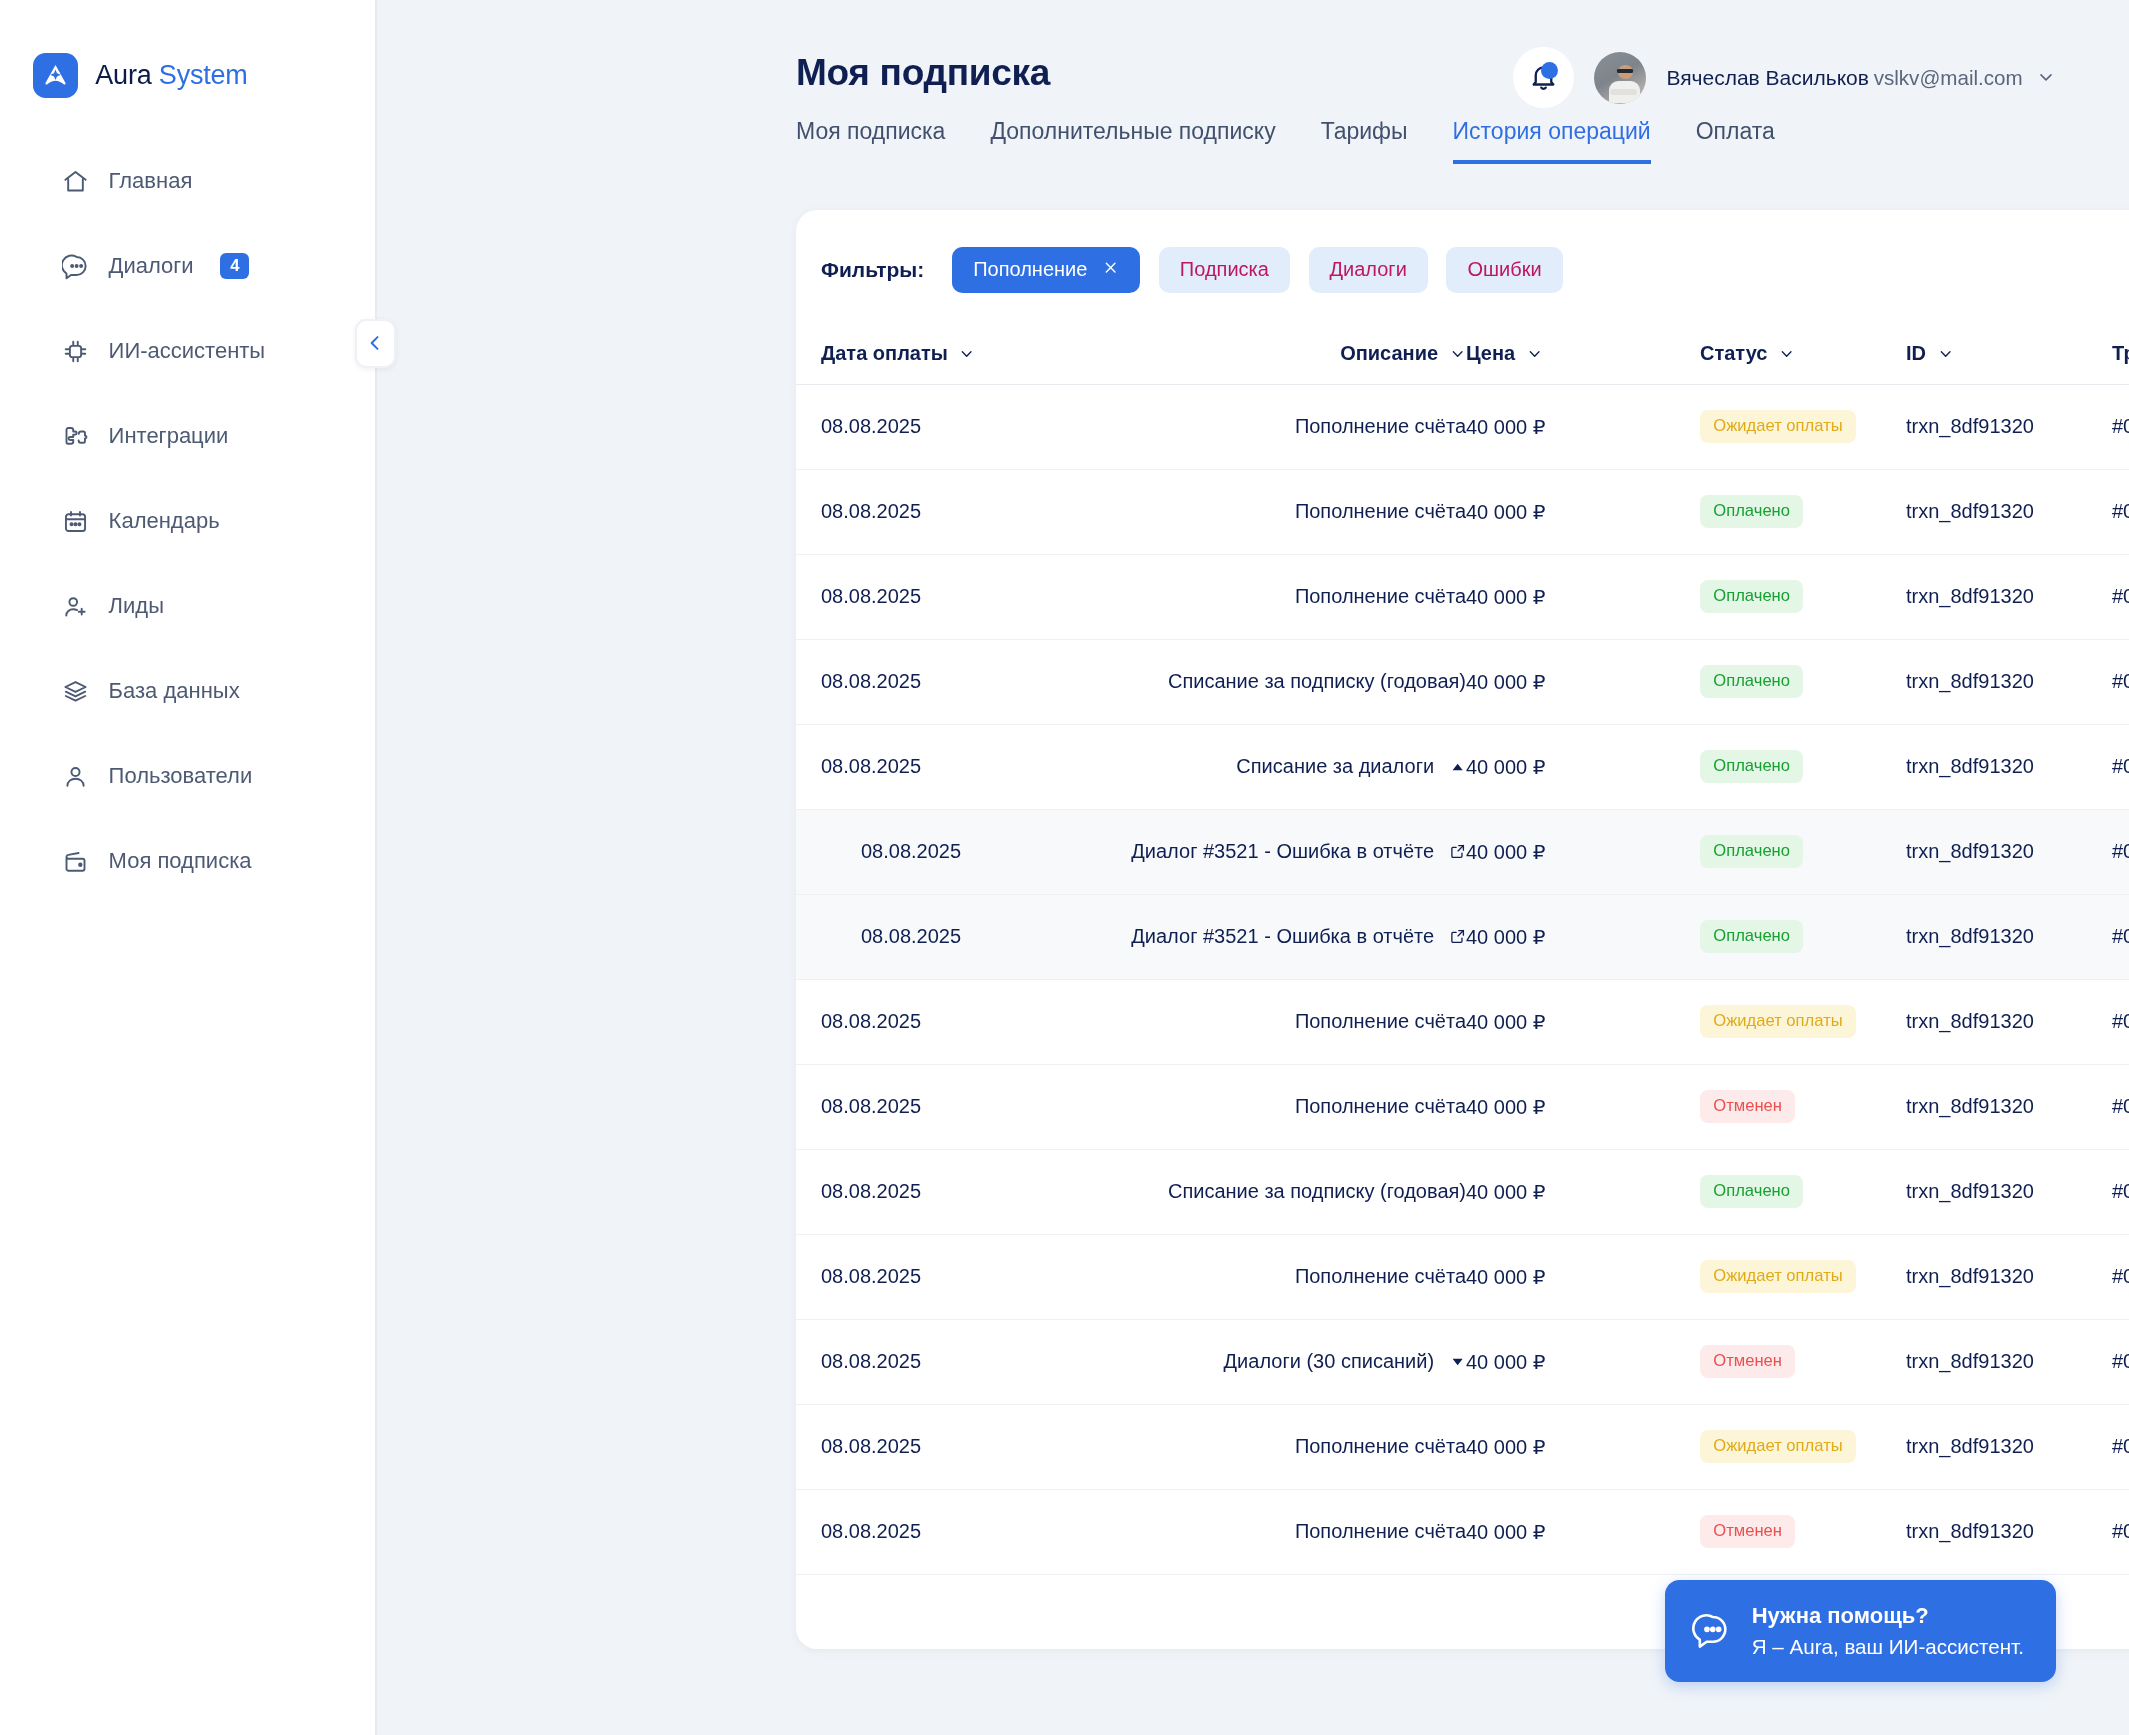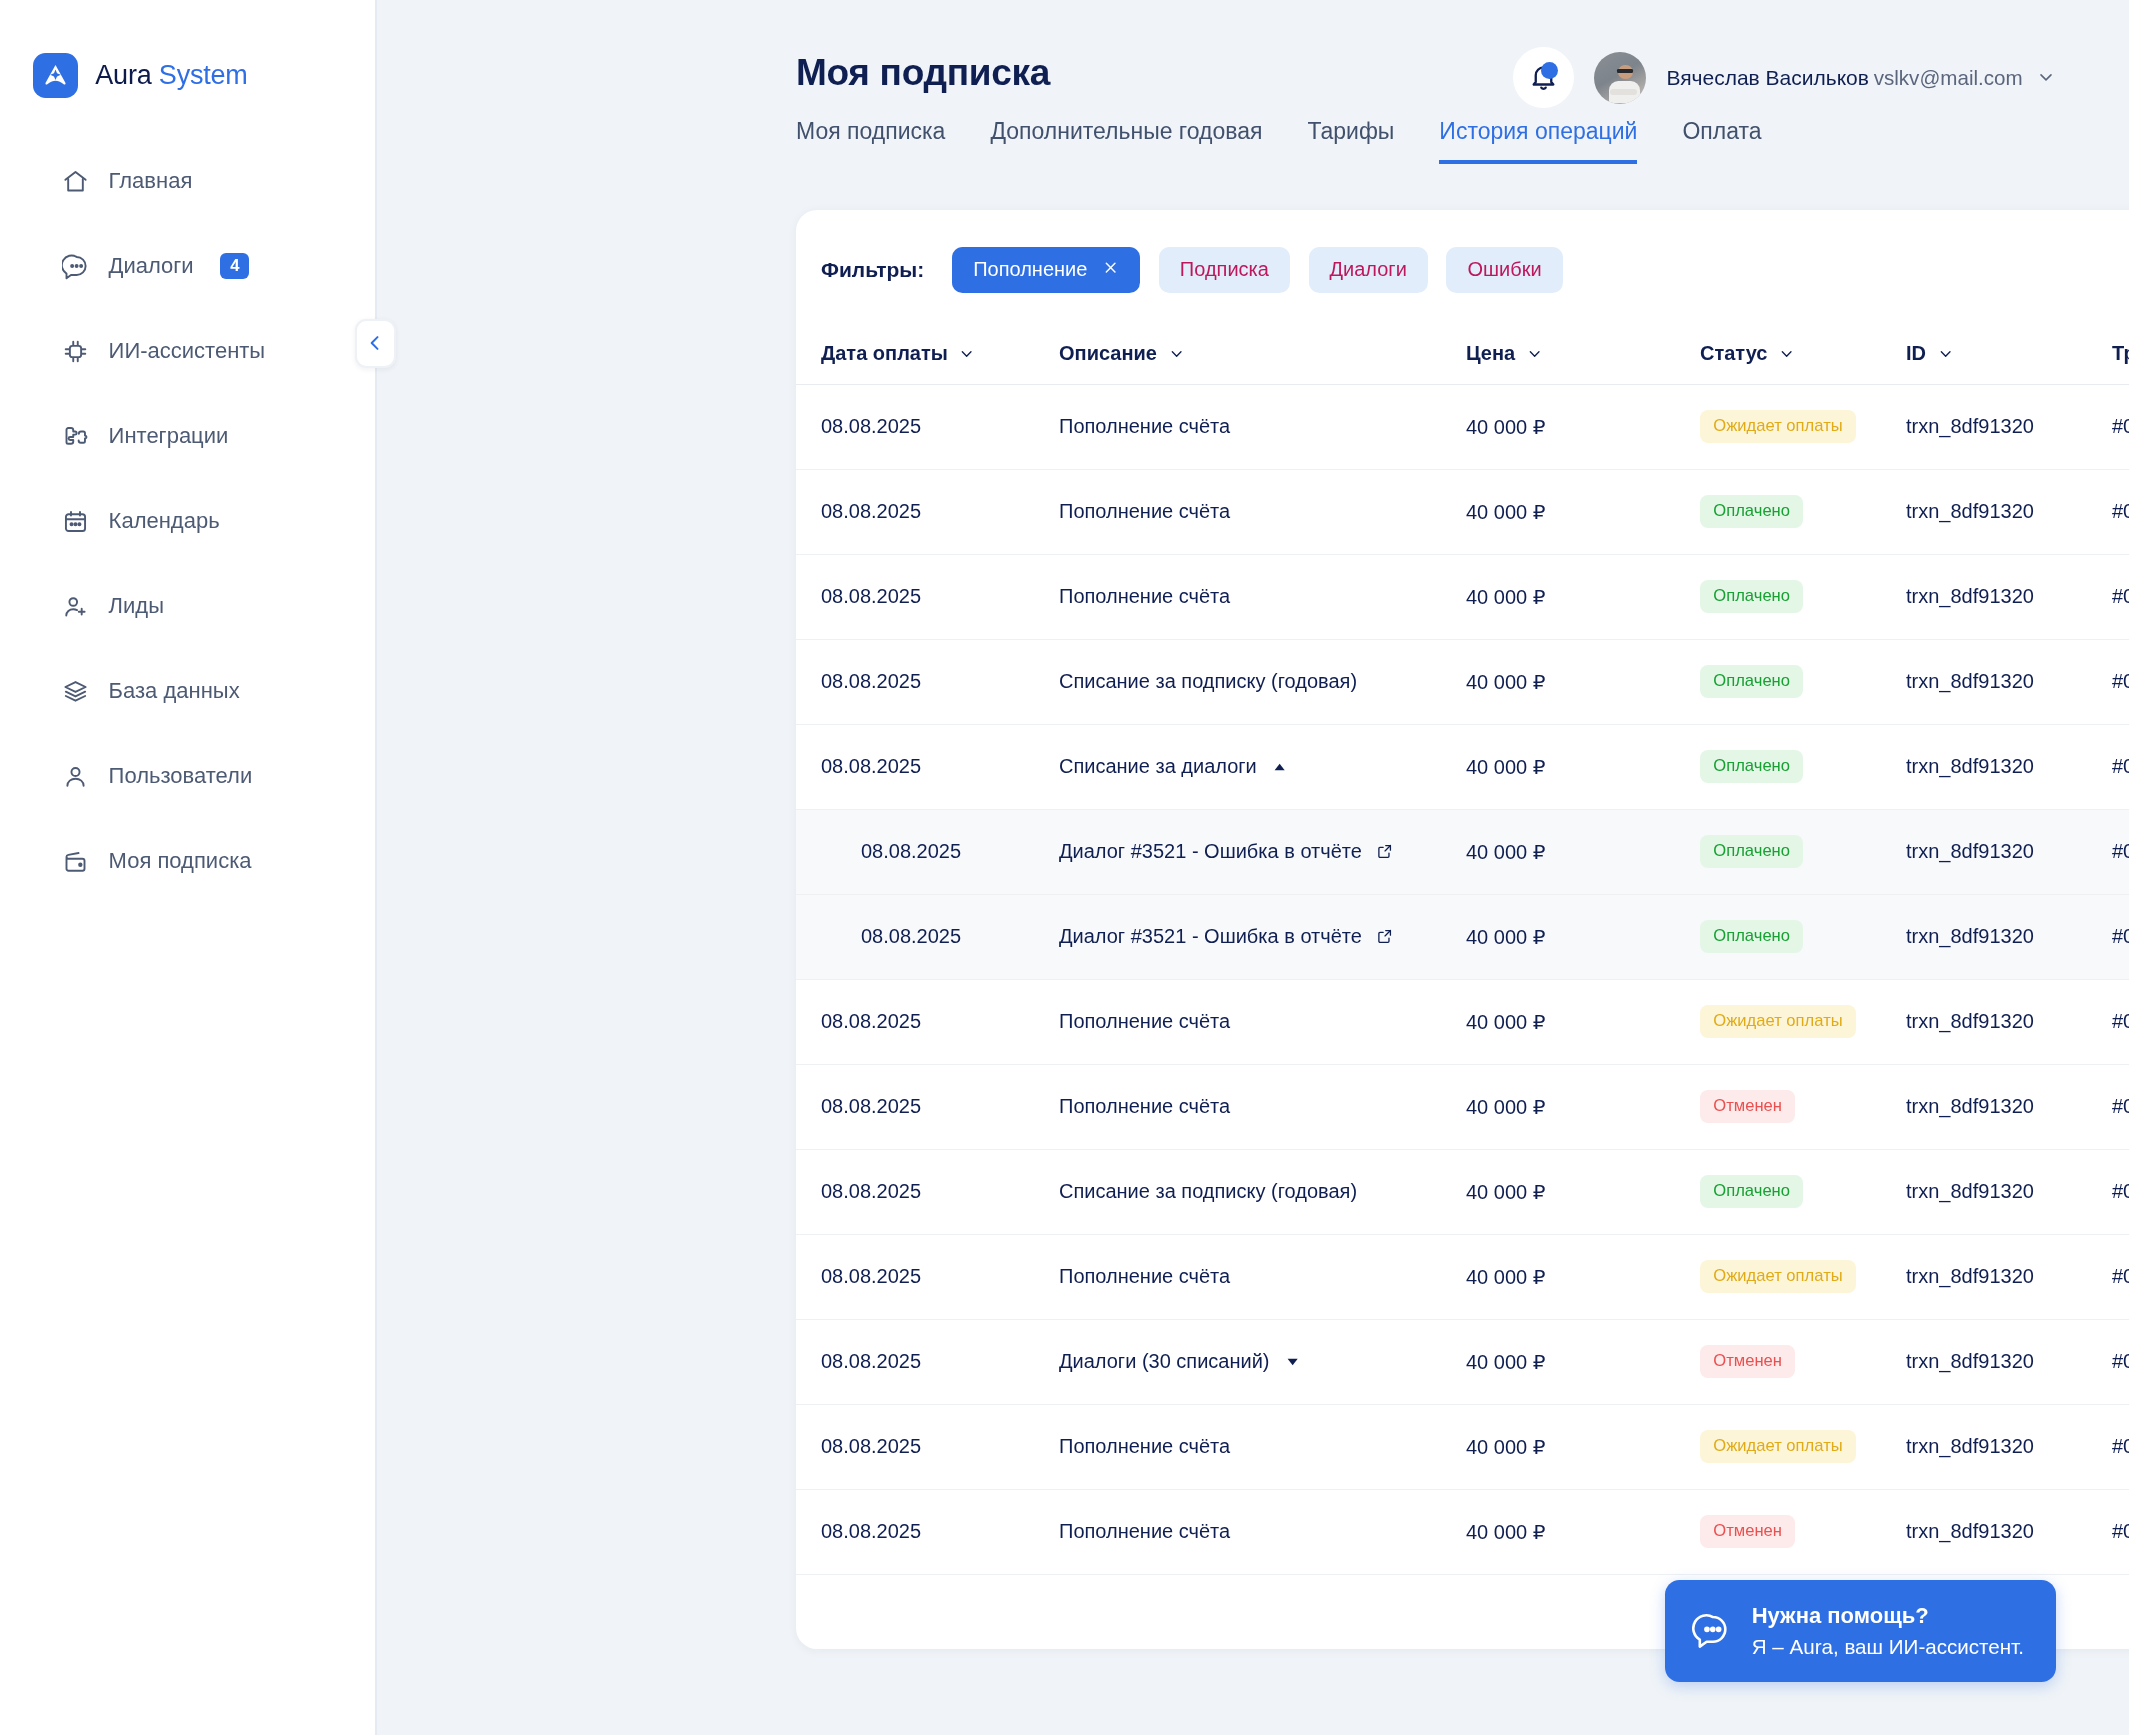--- a/index.html
+++ b/index.html
@@ -130,21 +130,21 @@
     height: 85px; padding: 0 25px;
     border-bottom: 1.3px solid #eef1f4;
     font-size: 20px; color: #101f52;
   }
   .row.head { height: 61px; border-bottom: 1.3px solid #e8ecf0; color: #101f52; font-weight: 600; }
   .row.head .c { display: flex; align-items: center; gap: 10.6px; cursor: pointer; }
   .row.sub { background: #f7f9fb; border-bottom: 1.3px solid #eef1f4; }
   .row.last { border-bottom: 1.3px solid #eef1f4; }
 
   .c-date { width: 238px; flex: 0 0 238px; }
-  .c-desc { width: 407px; flex: 0 0 407px; display: flex; align-items: center; gap: 14.6px; }
+  .c-desc { width: 407px; flex: 0 0 407px; display: flex; align-items: center; gap: 14.6px; justify-content: flex-end; }
   .c-price { width: 234px; flex: 0 0 234px; }
   .c-status { width: 206px; flex: 0 0 206px; }
   .c-id { width: 206px; flex: 0 0 206px; }
   .c-trx { width: 200px; flex: 0 0 200px; }
   .c-act { flex: 1 1 auto; display: flex; justify-content: flex-end; }
 
   .row.sub .c-date { padding-left: 40px; }
 
   .pill {
     display: inline-block; font-size: 16.6px; border-radius: 8px;
@@ -330,21 +330,21 @@
               <svg width="20" height="20" viewBox="0 0 24 24" fill="none" stroke="#5b667d" stroke-width="1.9" stroke-linecap="round" stroke-linejoin="round">
                   <path d="M6 9.5 12 15.5l6-6"></path>
                 </svg>
             </span>
           </span>
         </div>
       </div>
 
       <div class="tabs">
         <div class="tab">Моя подписка</div>
-        <div class="tab">Дополнительные годовая</div>
+        <div class="tab">Дополнительные подписку</div>
         <div class="tab">Тарифы</div>
         <div class="tab active">История операций</div>
         <div class="tab">Оплата</div>
       </div>
     </div>
 
     <div class="card">
 
       <div class="filters">
         <span class="filters-label">Фильтры:</span>

